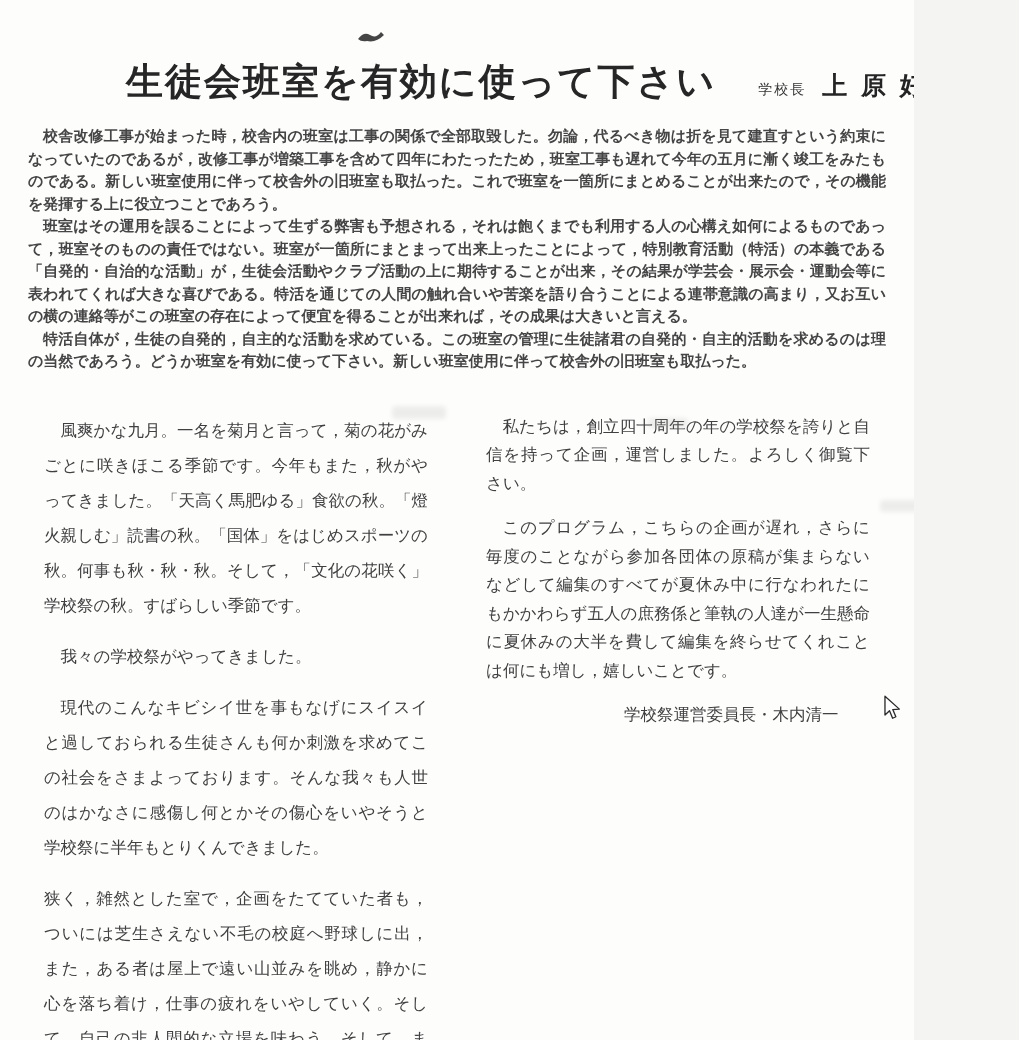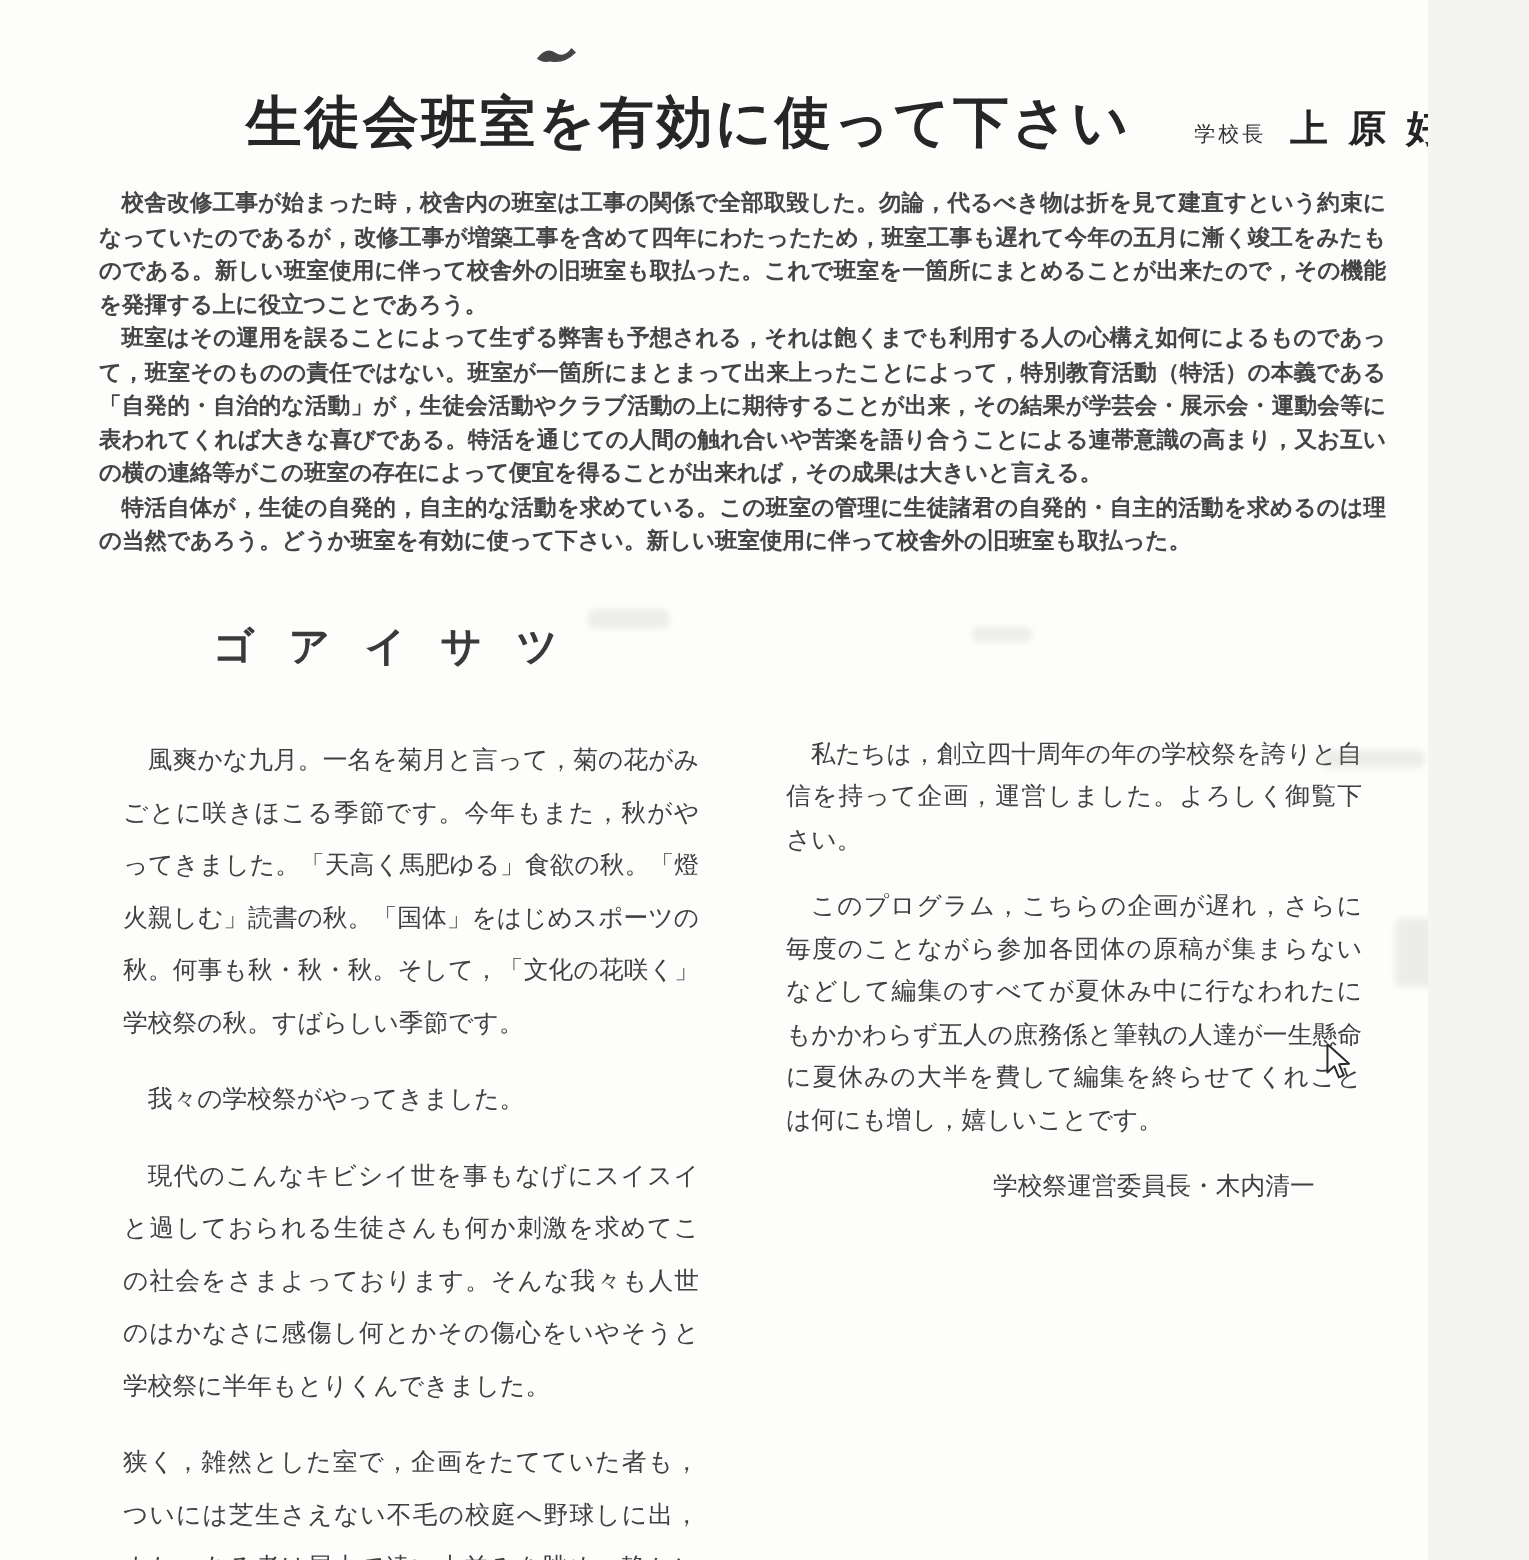--- a/index.html
+++ b/index.html
@@ -7,21 +7,20 @@
     width:1019px; height:1040px;
     background:#f4f4f2;
     font-family:"Liberation Serif","DejaVu Serif",serif;
   }
   .page {
     position:relative;
     width:914px; height:1040px;
     background:#fdfdfc;
     color:#3c3c3c;
     overflow:hidden;
-    padding-left:38px;
   }
   
   .header {
     display:flex; align-items:baseline;
     padding:50px 20px 0 126px;
     white-space:nowrap;
   }
   .title {
     margin:0;
     font-size:37px; font-weight:700;
@@ -94,21 +93,20 @@
       <span class="author-role">学校長</span><span class="author-name">上原好一</span>
     </div>
   </header>
 
   <section class="lead">
     <p>校舎改修工事が始まった時，校舎内の班室は工事の関係で全部取毀した。勿論，代るべき物は折を見て建直すという約束になっていたのであるが，改修工事が増築工事を含めて四年にわたったため，班室工事も遅れて今年の五月に漸く竣工をみたものである。新しい班室使用に伴って校舎外の旧班室も取払った。これで班室を一箇所にまとめることが出来たので，その機能を発揮する上に役立つことであろう。</p>
     <p>班室はその運用を誤ることによって生ずる弊害も予想される，それは飽くまでも利用する人の心構え如何によるものであって，班室そのものの責任ではない。班室が一箇所にまとまって出来上ったことによって，特別教育活動（特活）の本義である「自発的・自治的な活動」が，生徒会活動やクラブ活動の上に期待することが出来，その結果が学芸会・展示会・運動会等に表われてくれば大きな喜びである。特活を通じての人間の触れ合いや苦楽を語り合うことによる連帯意識の高まり，又お互いの横の連絡等がこの班室の存在によって便宜を得ることが出来れば，その成果は大きいと言える。</p>
     <p>特活自体が，生徒の自発的，自主的な活動を求めている。この班室の管理に生徒諸君の自発的・自主的活動を求めるのは理の当然であろう。どうか班室を有効に使って下さい。新しい班室使用に伴って校舎外の旧班室も取払った。</p>
   </section>
 
-  <h2 class="greeting-heading">ゴアイサツ</h2>
 
   <section class="columns">
     <div class="col col-left">
       <p>風爽かな九月。一名を菊月と言って，菊の花がみごとに咲きほこる季節です。今年もまた，秋がやってきました。「天高く馬肥ゆる」食欲の秋。「燈火親しむ」読書の秋。「国体」をはじめスポーツの秋。何事も秋・秋・秋。そして，「文化の花咲く」学校祭の秋。すばらしい季節です。</p>
       <p>我々の学校祭がやってきました。</p>
       <p>現代のこんなキビシイ世を事もなげにスイスイと過しておられる生徒さんも何か刺激を求めてこの社会をさまよっております。そんな我々も人世のはかなさに感傷し何とかその傷心をいやそうと学校祭に半年もとりくんできました。</p>
       <p class="no-indent">狭く，雑然とした室で，企画をたてていた者も，ついには芝生さえない不毛の校庭へ野球しに出，また，ある者は屋上で遠い山並みを眺め，静かに心を落ち着け，仕事の疲れをいやしていく。そして，自己の非人間的な立場を味わう。そして，また，仕事。そんな日を何回か繰り返し，ついにここまできてしまいました。そして，何とか本年度の学校祭も開けるようになりました。</p>
     </div>
     <div class="col col-right">
       <p>私たちは，創立四十周年の年の学校祭を誇りと自信を持って企画，運営しました。よろしく御覧下さい。</p>

